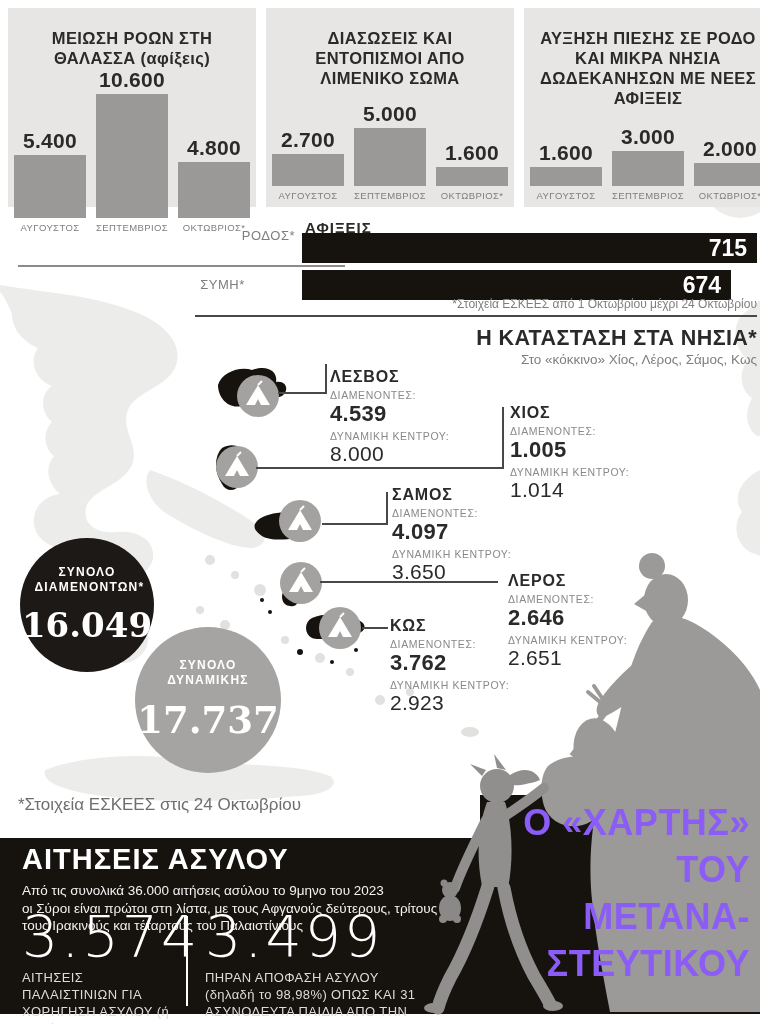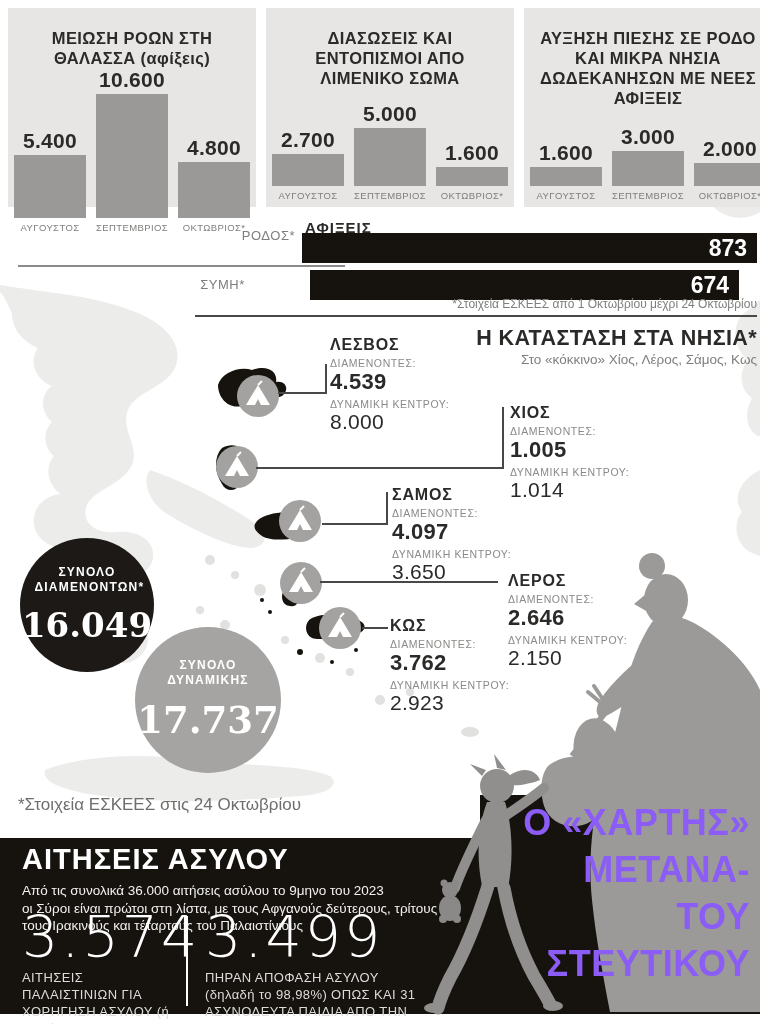--- a/index.html
+++ b/index.html
@@ -260,35 +260,35 @@
             <div class="bar" style="height: 23px;"></div>
             <div class="bcat">ΟΚΤΩΒΡΙΟΣ*</div>
           </div>
         </div>
       </div>
     </div>
 
     <div class="hx-title">ΑΦΙΞΕΙΣ</div>
     <div class="hx-label" style="top:228px;">ΡΟΔΟΣ*</div>
     <div class="hx-bar" style="top: 233px; width: 455px;">
-      <span>873</span>
+      <span>715</span>
     </div>
     <div class="hx-sep"></div>
     <div class="hx-label" style="top:277px;text-align:center;">ΣΥΜΗ*</div>
-    <div class="hx-bar" style="top: 270px; width: 429px; margin-left: 8px;">
+    <div class="hx-bar" style="top: 270px; width: 429px;">
       <span>674</span>
     </div>
     <div class="hx-foot">*Στοιχεία ΕΣΚΕΕΣ από 1 Οκτωβρίου μέχρι 24 Οκτωβρίου</div>
 
     <div class="sec-line"></div>
     <div class="map-title">Η ΚΑΤΑΣΤΑΣΗ ΣΤΑ ΝΗΣΙΑ*</div>
     <div class="map-sub">Στο «κόκκινο» Χίος, Λέρος, Σάμος, Κως</div>
 
     <div class="conn conn-rb" style="left:278px;top:364px;width:47px;height:28px;"></div>
-    <div class="isl" style="left:330px;top:336px;">
+    <div class="isl" style="left:330px;top:368px;">
       <div class="isl-name">ΛΕΣΒΟΣ</div>
       <div class="isl-k">ΔΙΑΜΕΝΟΝΤΕΣ:</div>
       <div class="isl-v1">4.539</div>
       <div class="isl-k">ΔΥΝΑΜΙΚΗ ΚΕΝΤΡΟΥ:</div>
       <div class="isl-v2">8.000</div>
     </div>
 
     <div class="conn conn-rb" style="left:256px;top:407px;width:246px;height:60px;"></div>
     <div class="isl" style="left:510px;top:404px;">
       <div class="isl-name">ΧΙΟΣ</div>
@@ -306,21 +306,21 @@
       <div class="isl-k">ΔΥΝΑΜΙΚΗ ΚΕΝΤΡΟΥ:</div>
       <div class="isl-v2">3.650</div>
     </div>
 
     <div class="conn conn-h" style="left:320px;top:581px;width:178px;"></div>
     <div class="isl" style="left:508px;top:572px;">
       <div class="isl-name">ΛΕΡΟΣ</div>
       <div class="isl-k">ΔΙΑΜΕΝΟΝΤΕΣ:</div>
       <div class="isl-v1">2.646</div>
       <div class="isl-k">ΔΥΝΑΜΙΚΗ ΚΕΝΤΡΟΥ:</div>
-      <div class="isl-v2">2.150</div>
+      <div class="isl-v2">2.651</div>
     </div>
 
     <div class="conn conn-h" style="left:362px;top:627px;width:26px;"></div>
     <div class="isl" style="left:390px;top:617px;">
       <div class="isl-name">ΚΩΣ</div>
       <div class="isl-k">ΔΙΑΜΕΝΟΝΤΕΣ:</div>
       <div class="isl-v1">3.762</div>
       <div class="isl-k">ΔΥΝΑΜΙΚΗ ΚΕΝΤΡΟΥ:</div>
       <div class="isl-v2">2.923</div>
     </div>
@@ -331,22 +331,22 @@
     </div>
     <div class="tot-circle tot-gray">
       <div class="tot-label">ΣΥΝΟΛΟ ΔΥΝΑΜΙΚΗΣ</div>
       <div class="tot-value">17.737</div>
     </div>
 
     <div class="map-foot">*Στοιχεία ΕΣΚΕΕΣ στις 24 Οκτωβρίου</div>
 
     <div class="main-title">
       <div>Ο «ΧΑΡΤΗΣ»</div>
+      <div>ΤΟΥ</div>
       <div>ΜΕΤΑΝΑ-</div>
-      <div>ΤΟΥ</div>
       <div>ΣΤΕΥΤΙΚΟΥ</div>
     </div>
 
     <div class="asy-head">ΑΙΤΗΣΕΙΣ ΑΣΥΛΟΥ</div>
     <div class="asy-intro">
       <div>Από τις συνολικά 36.000 αιτήσεις ασύλου το 9μηνο του 2023</div>
       <div>οι Σύροι είναι πρώτοι στη λίστα, με τους Αφγανούς δεύτερους, τρίτους</div>
       <div>τους Ιρακινούς και τέταρτους του Παλαιστίνιους</div>
     </div>
 

